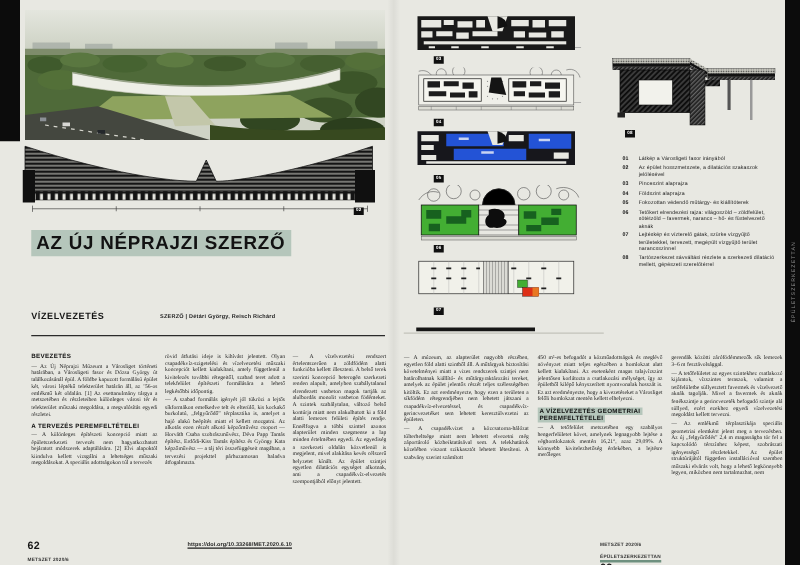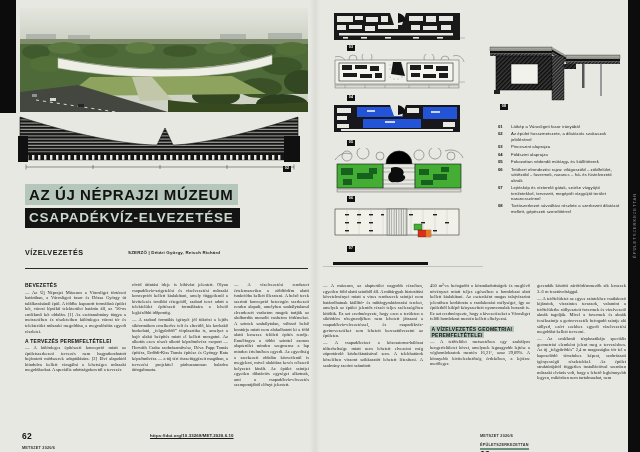--- a/index.html
+++ b/index.html
@@ -174,22 +174,21 @@
         <line x1="75" y1="51" x2="75" y2="55"></line>
       <line x1="142" y1="51" x2="142" y2="55"></line>
         <line x1="209" y1="51" x2="209" y2="55"></line>
       <line x1="276" y1="50.5" x2="276" y2="55.5"></line>
     </g>
   </svg>
   <div class="chip" style="left:265px;top:52px;">02</div>
 </div>
 
 <div class="abs titleblock">
-  <div><span class="title-l1">AZ ÚJ NÉPRAJZI MÚZEUM</span></div>
-  <div><span class="title-l2">CSAPADÉKVÍZ-ELVEZETÉSE</span></div>
+  <div><span class="title-l1">AZ ÚJ NÉPRAJZI SZERZŐ</span></div>
 </div>
 <div class="abs category">VÍZELVEZETÉS</div>
 <div class="abs byline">SZERZŐ | Détári György, Reisch Richárd</div>
 <div class="abs rule"></div>
 
 <div class="abs cols cols-left">
   <div class="col">
     <h4>BEVEZETÉS</h4>
     <p>— Az Új Néprajzi Múzeum a Városliget történeti határában, a Városligeti fasor és Dózsa György út találkozásánál épül. A földbe kapuzott formálású épület két, városi léptékű telekterület határán áll, az ’56-os emlékmű két oldalán. [1] Az esettanulmány tárgya a metszetében és részleteiben különleges városi tér és telekterület műszaki megoldása, a megvalósítás egyedi részletei.</p>
     <h4>A TERVEZÉS PEREMFELTÉTELEI</h4>

